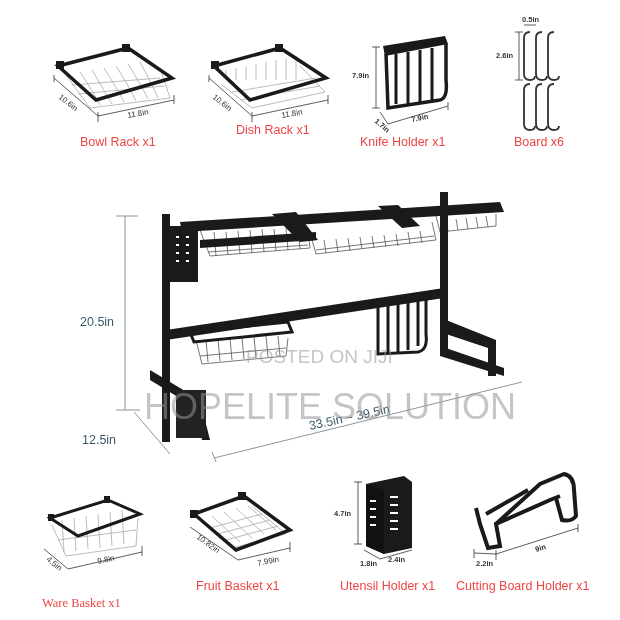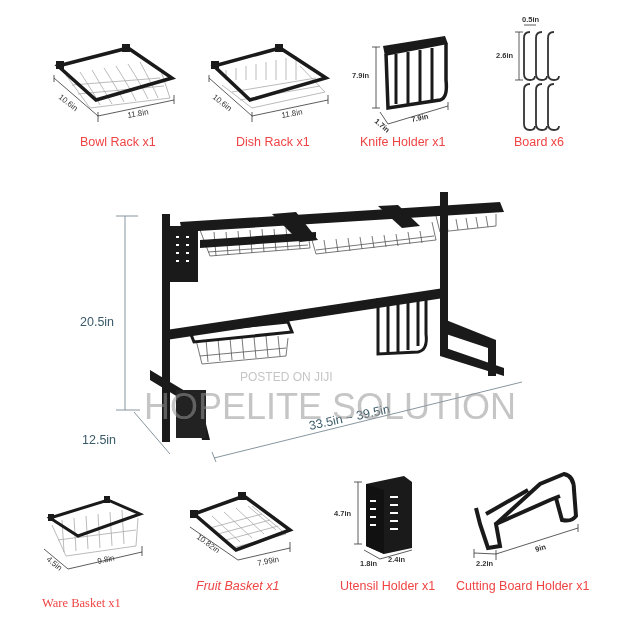--- a/index.html
+++ b/index.html
@@ -234,23 +234,23 @@
       <line x1="474" y1="549" x2="474" y2="558"></line>
       <line x1="496" y1="550" x2="496" y2="560"></line>
     <line x1="496" y1="554" x2="578" y2="528"></line>
       <line x1="578" y1="524" x2="578" y2="532"></line>
   </g>
   <text class="dimb" x="476" y="566">2.2in</text>
   <text class="dimb" x="536" y="552" transform="rotate(-16 536 552)">9in</text>
 </svg>
 
 <div class="label" style="left:80px;top:135px;">Bowl Rack x1</div>
-<div class="label" style="left:236px;top:135px;">Dish Rack x1</div>
+<div class="label" style="left:236px;top:123px;">Dish Rack x1</div>
 <div class="label" style="left:360px;top:135px;">Knife Holder x1</div>
 <div class="label" style="left:514px;top:135px;">Board x6</div>
 
 <div class="label" style="left:42px;top:596px;font-family:Liberation Serif, serif;">Ware Basket x1</div>
-<div class="label" style="left:196px;top:579px;font-style:italic;">Fruit Basket x1</div>
+<div class="label" style="left:196px;top:579px;">Fruit Basket x1</div>
 <div class="label" style="left:340px;top:579px;">Utensil Holder x1</div>
 <div class="label" style="left:456px;top:579px;">Cutting Board Holder x1</div>
 
-<div class="wm" style="left:240px;top:346px;font-size:12px;margin-top:24px;">POSTED ON JIJI</div>
+<div class="wm" style="left:246px;top:346px;font-size:19px;">POSTED ON JIJI</div>
 <div class="wm" style="left:116px;top:386px;font-size:36px;letter-spacing:0px;margin-left:28px;">HOPELITE SOLUTION</div>
 
 </body></html>

